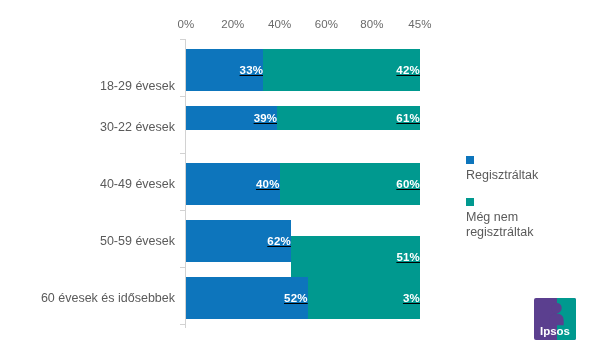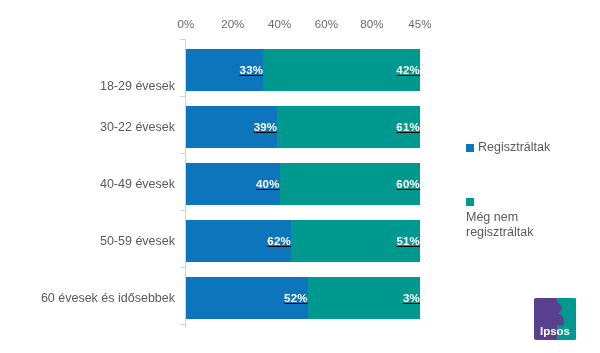--- a/index.html
+++ b/index.html
@@ -158,56 +158,56 @@
 
   <div class="plot" id="plot">
       <div class="bar-row" style="top: 7.5px; height: 42px;">
         <div class="seg" style="width: 77.22px; background: rgb(13, 117, 188);">
           <span class="seg-label">33%</span>
         </div>
         <div class="seg" style="width: 156.78px; background: rgb(0, 153, 143);">
           <span class="seg-label">42%</span>
         </div>
       </div>
-      <div class="bar-row" style="top: 64.5px; height: 42px;">
+      <div class="bar-row" style="top: 64.5px; height: 24px;">
         <div class="seg" style="width: 91.26px; background: rgb(13, 117, 188);">
           <span class="seg-label">39%</span>
         </div>
         <div class="seg" style="width: 142.74px; background: rgb(0, 153, 143);">
           <span class="seg-label">61%</span>
         </div>
       </div>
       <div class="bar-row" style="top: 121.5px; height: 42px;">
         <div class="seg" style="width: 93.6px; background: rgb(13, 117, 188);">
           <span class="seg-label">40%</span>
         </div>
         <div class="seg" style="width: 140.4px; background: rgb(0, 153, 143);">
           <span class="seg-label">60%</span>
         </div>
       </div>
       <div class="bar-row" style="top: 178.5px; height: 42px;">
         <div class="seg" style="width: 114.66px; background: rgb(13, 117, 188);">
           <span class="seg-label">62%</span>
         </div>
-        <div class="seg" style="width: 141px; background: rgb(0, 153, 143);">
+        <div class="seg" style="width: 141px; background: rgb(0, 153, 143); margin-top: 16px;">
           <span class="seg-label">51%</span>
         </div>
       </div>
       <div class="bar-row" style="top: 235.5px; height: 42px;">
         <div class="seg" style="width: 121.68px; background: rgb(13, 117, 188);">
           <span class="seg-label">52%</span>
         </div>
         <div class="seg" style="width: 112.32px; background: rgb(0, 153, 143);">
           <span class="seg-label">3%</span>
         </div>
       </div>
     </div>
 
   <div class="legend">
-    <div class="legend-item" style="top:0px;left:0px;">
+    <div class="legend-item" style="top:12px;left:0px;flex-direction:column;">
       <span class="legend-swatch" style="background:#0d75bc;"></span>
       <span class="legend-text">Regisztráltak</span>
     </div>
     <div class="legend-item" style="top:54px;left:0px;flex-direction:column;">
       <span class="legend-swatch" style="background:#00998f;"></span>
       <span class="legend-text">Még nem regisztráltak</span>
     </div>
   </div>
 
   <div class="logo">

